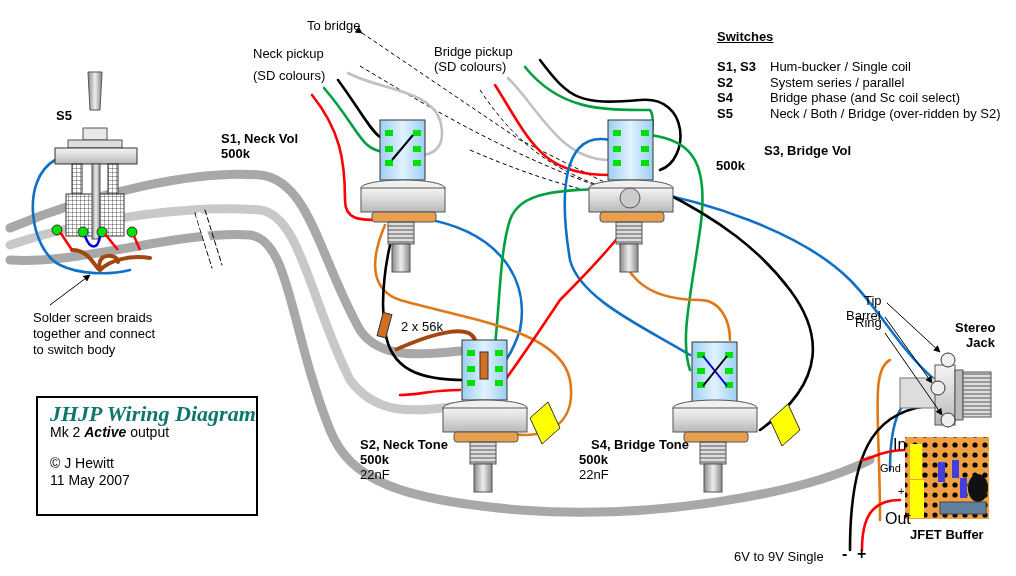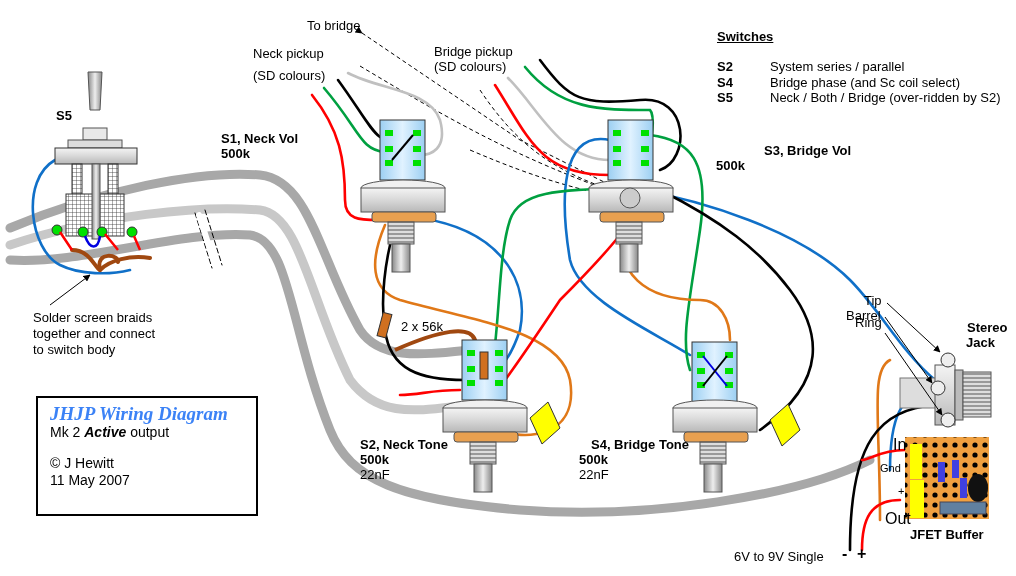--- a/index.html
+++ b/index.html
@@ -8,21 +8,21 @@
   #diagram { position: absolute; left: 0; top: 0; }
   .lbl { position: absolute; font-size: 13px; line-height: 15px; white-space: nowrap; }
   .bold { font-weight: bold; }
   .sw-title { font-weight: bold; text-decoration: underline; font-size: 13px; }
   .sw-row { display: flex; font-size: 13px; line-height: 15.5px; }
   .sw-key { font-weight: bold; width: 53px; }
   .title-box { position: absolute; left: 36px; top: 396px; width: 222px; height: 120px;
                border: 2px solid #000; box-sizing: border-box; background: #fff;
                padding: 6px 0 0 12px; }
   .title-main { font-family: "Liberation Serif", serif; font-style: italic; font-weight: bold;
-                color: #3b82f6; font-size: 19px; line-height: 20px; }
+                color: #0f766e; font-size: 22px; line-height: 20px; }
   .title-sub { font-size: 14px; line-height: 17px; }
   .title-sub b { font-style: italic; }
   .spacer { height: 14px; }
 </style>
 </head>
 <body>
 
 <svg id="diagram" width="1016" height="576" viewBox="0 0 1016 576">
   <defs>
     <linearGradient id="potBody" x1="0" x2="0" y1="0" y2="1">
@@ -240,37 +240,41 @@
 <div class="lbl" style="left:401px; top:319px;">2 x 56k</div>
 
 <div class="lbl" style="left:33px; top:310px;">Solder screen braids</div>
 <div class="lbl" style="left:33px; top:326px;">together and connect</div>
 <div class="lbl" style="left:33px; top:342px;">to switch body</div>
 
 <div style="position:absolute; left:717px; top:29px;">
   <div class="sw-title">Switches</div>
   <div style="height:15px"></div>
   <div class="sw-row">
+      <span class="sw-key">S1, S3</span>
+      <span>Hum-bucker / Single coil</span>
+    </div>
+  <div class="sw-row">
       <span class="sw-key">S2</span>
       <span>System series / parallel</span>
     </div>
   <div class="sw-row">
       <span class="sw-key">S4</span>
       <span>Bridge phase (and Sc coil select)</span>
     </div>
   <div class="sw-row">
       <span class="sw-key">S5</span>
       <span>Neck / Both / Bridge (over-ridden by S2)</span>
     </div>
 </div>
 
 <div class="lbl" style="left:864px; top:293px;">Tip</div>
 <div class="lbl" style="left:846px; top:308px;">Barrel</div>
 <div class="lbl" style="left:855px; top:315px;">Ring</div>
-<div class="lbl bold" style="left:955px; top:320px;margin-left:12px;">Stereo</div>
+<div class="lbl bold" style="left:955px; top:320px;">Stereo</div>
 <div class="lbl bold" style="left:966px; top:335px;">Jack</div>
 
 <div class="lbl" style="left:893px; top:437px; font-size:16px;">In</div>
 <div class="lbl" style="left:880px; top:461px; font-size:11px;">Gnd</div>
 <div class="lbl" style="left:898px; top:484px; font-size:11px;">+</div>
 <div class="lbl" style="left:885px; top:511px; font-size:16px;">Out</div>
 <div class="lbl bold" style="left:910px; top:527px;">JFET Buffer</div>
 
 <div class="lbl" style="left:734px; top:549px;">6V to 9V Single</div>
 <div class="lbl bold" style="left:842px; top:546px; font-size:16px;">-</div>

